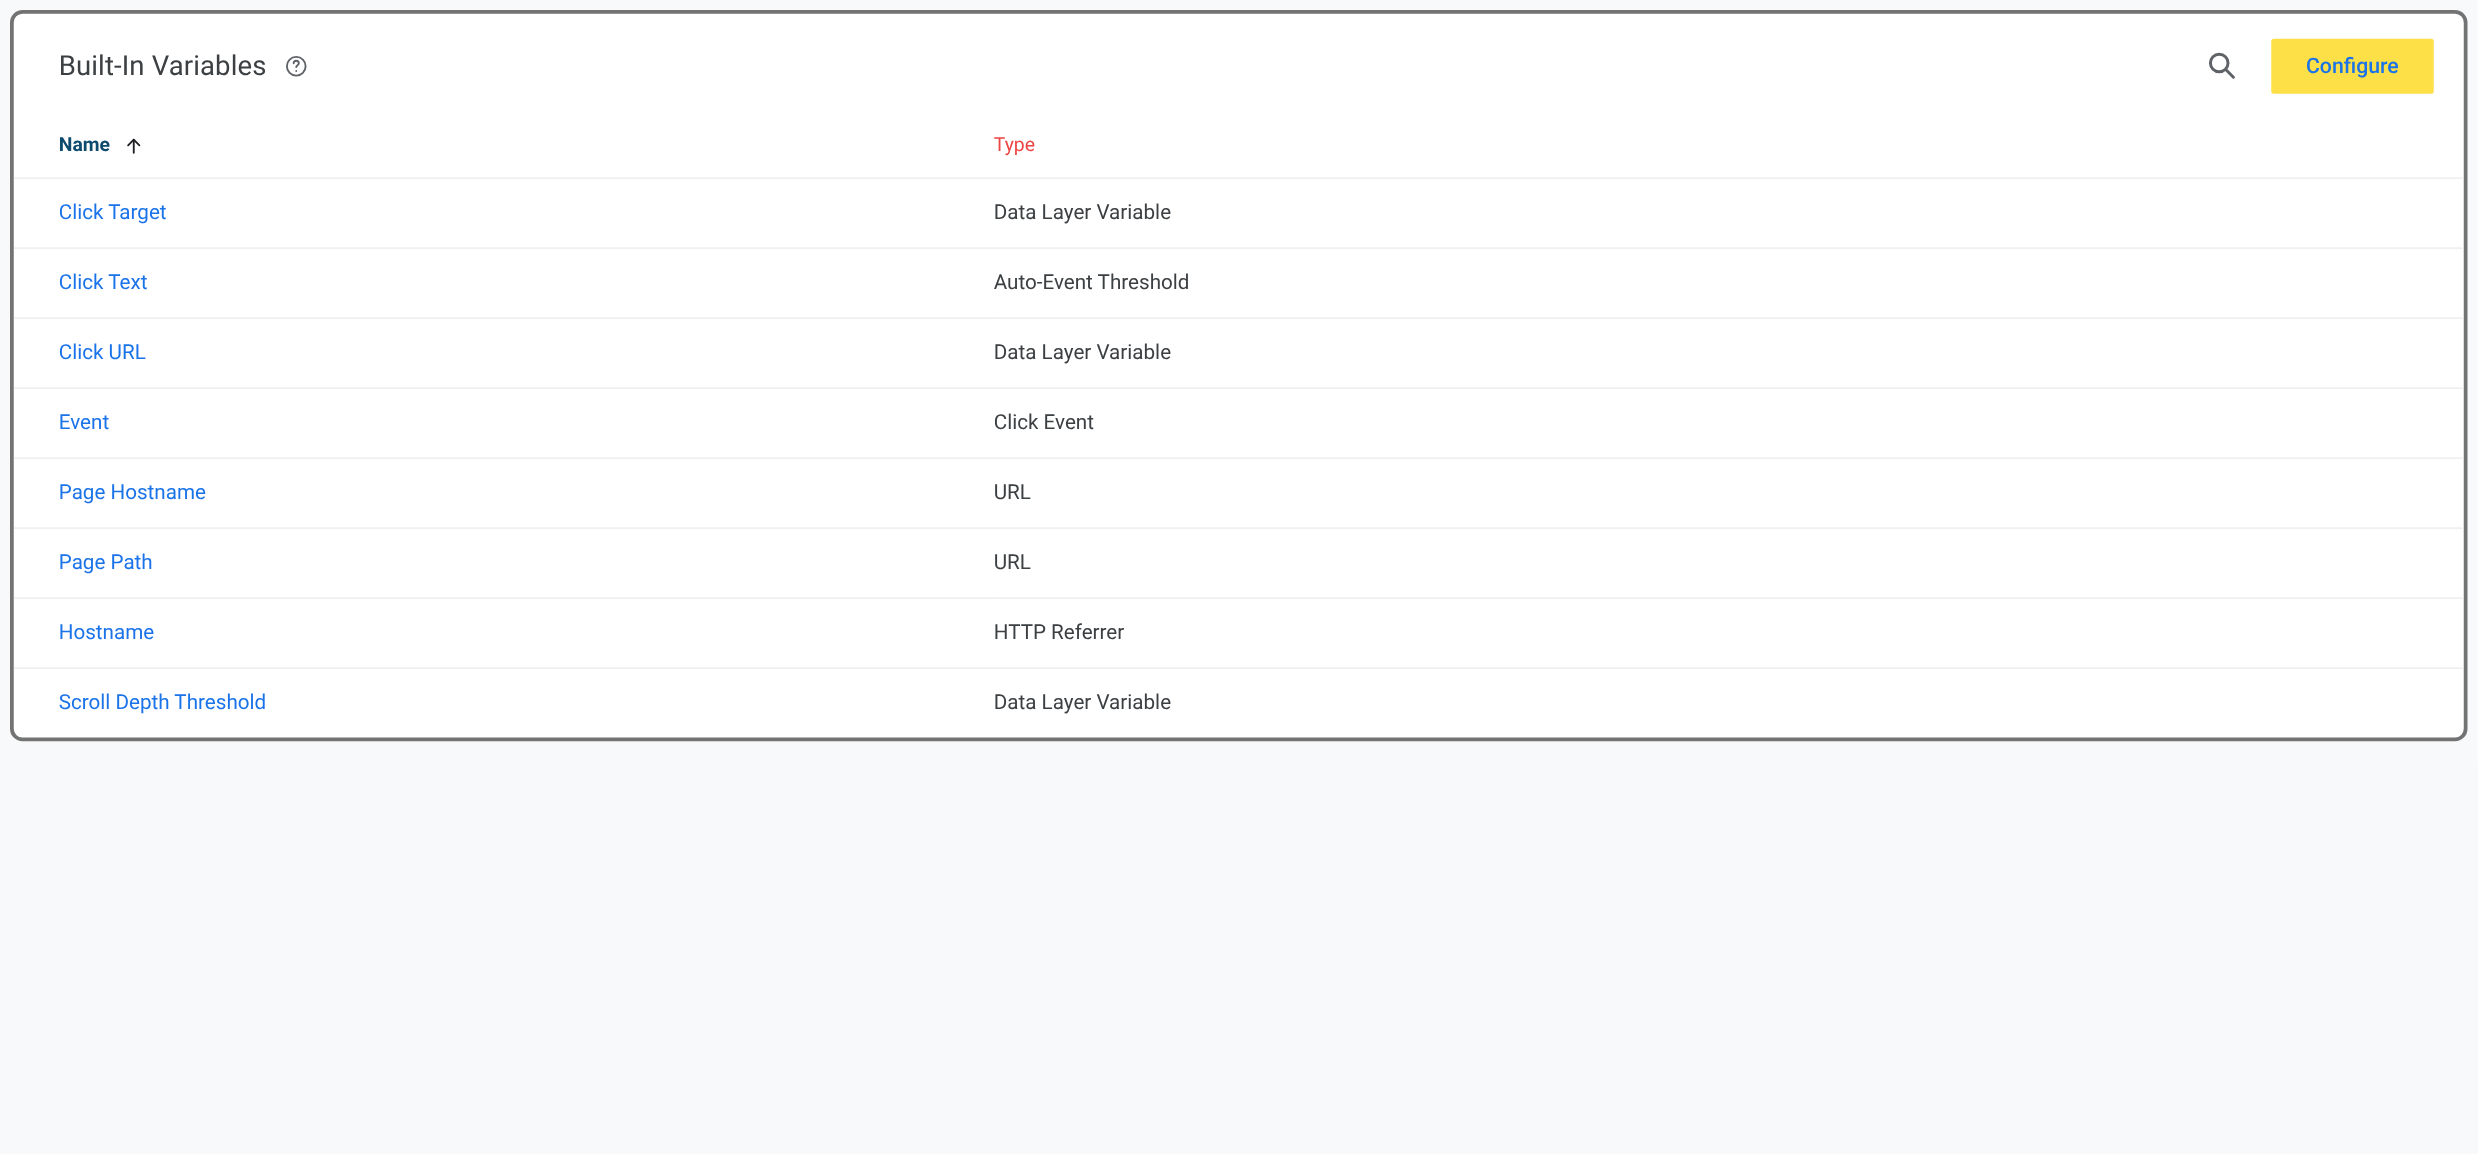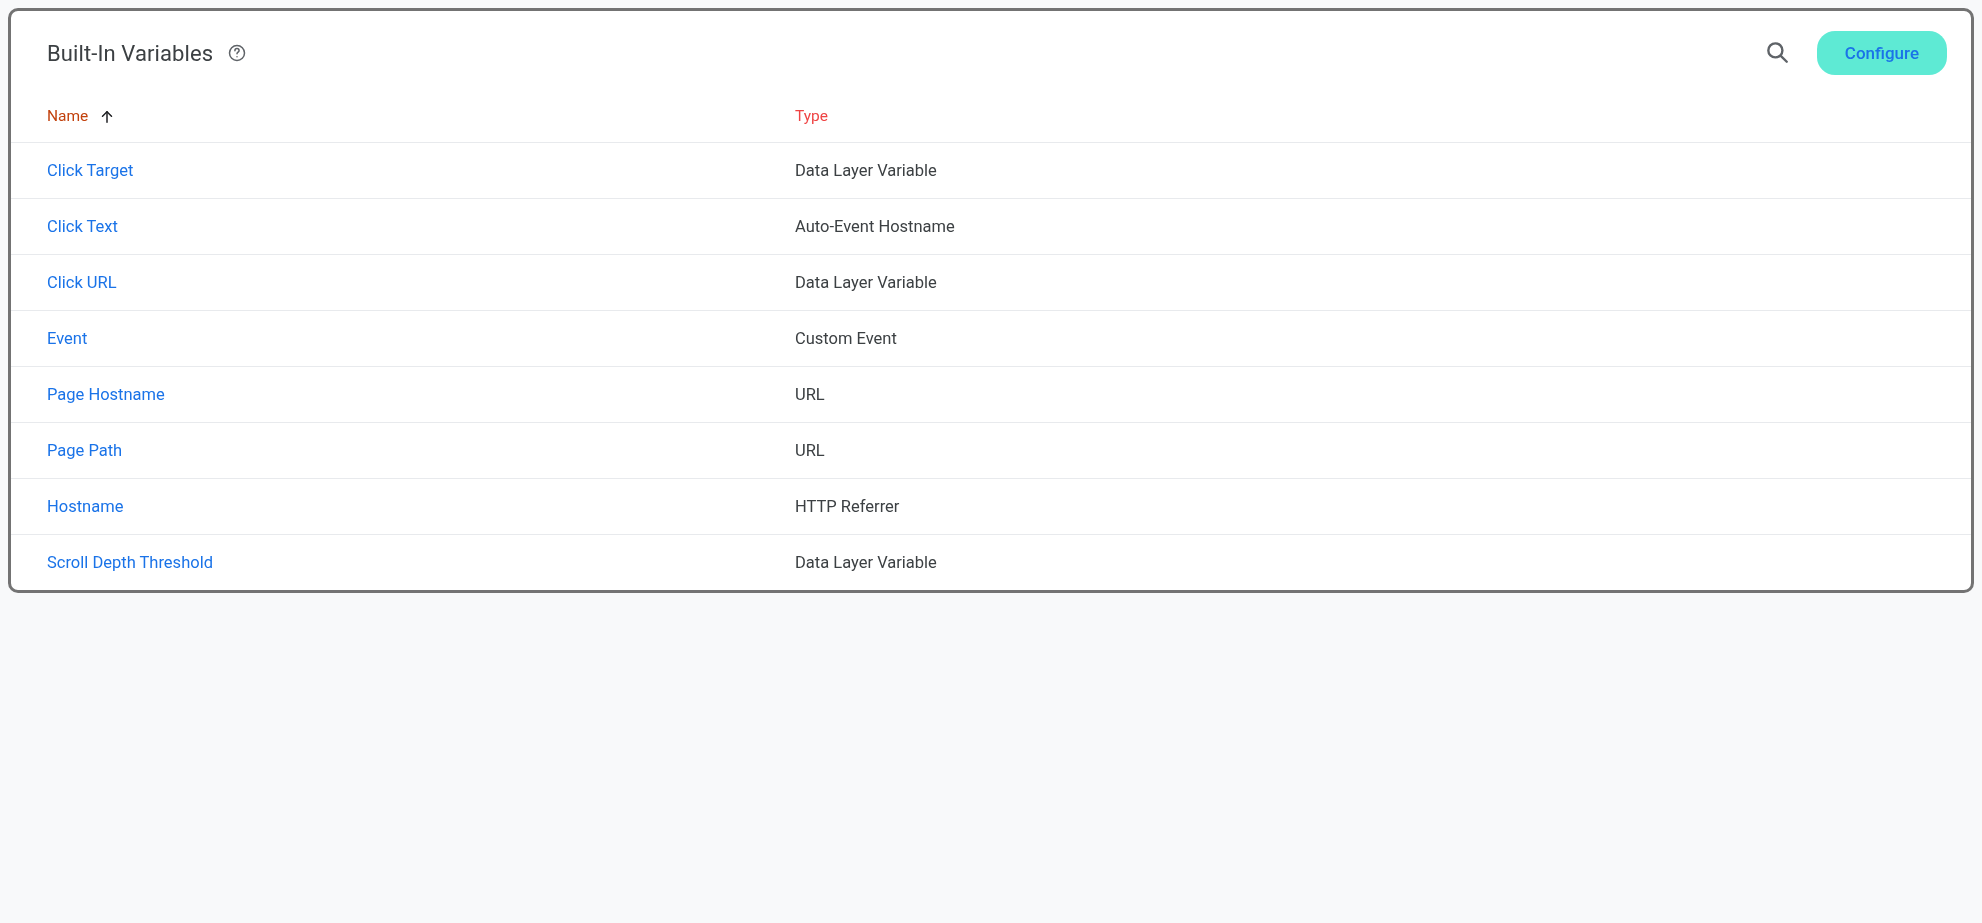--- a/index.html
+++ b/index.html
@@ -56,45 +56,45 @@
       justify-content: center;
       cursor: pointer;
       color: #5f6368;
       margin-right: 18px;
     }
     .search-btn svg {
       width: 26px;
       height: 26px;
     }
     .configure-btn {
-      background: #5eead4;
+      background: #fde047;
       color: #1a73e8;
       border: none;
-      border-radius: 18px;
+      border-radius: 2px;
       padding: 12px 28px;
       font-size: 17px;
       font-weight: 500;
       cursor: pointer;
       font-family: inherit;
     }
     table {
       width: 100%;
       border-collapse: collapse;
     }
     thead th {
       text-align: left;
       font-size: 15.5px;
       color: #ef4444;
       font-weight: 400;
       padding: 22px 0 16px 0;
     }
     thead th:first-child {
       padding-left: 36px;
-      color: #c2410c;
-      font-weight: 400;
+      color: #0c4a6e;
+      font-weight: 700;
     }
     .sort-arrow {
       display: inline-flex;
       vertical-align: middle;
       margin-left: 6px;
     }
     .sort-arrow svg {
       width: 18px;
       height: 18px;
     }
@@ -168,29 +168,29 @@
         </th>
       </tr>
     </thead>
     <tbody id="tbody">
         <tr>
           <td><a class="name-link">Click Target</a></td>
           <td>Data Layer Variable</td>
         </tr>
         <tr>
           <td><a class="name-link">Click Text</a></td>
-          <td>Auto-Event Hostname</td>
+          <td>Auto-Event Threshold</td>
         </tr>
         <tr>
           <td><a class="name-link">Click URL</a></td>
           <td>Data Layer Variable</td>
         </tr>
         <tr>
           <td><a class="name-link">Event</a></td>
-          <td>Custom Event</td>
+          <td>Click Event</td>
         </tr>
         <tr>
           <td><a class="name-link">Page Hostname</a></td>
           <td>URL</td>
         </tr>
         <tr>
           <td><a class="name-link">Page Path</a></td>
           <td>URL</td>
         </tr>
         <tr>

